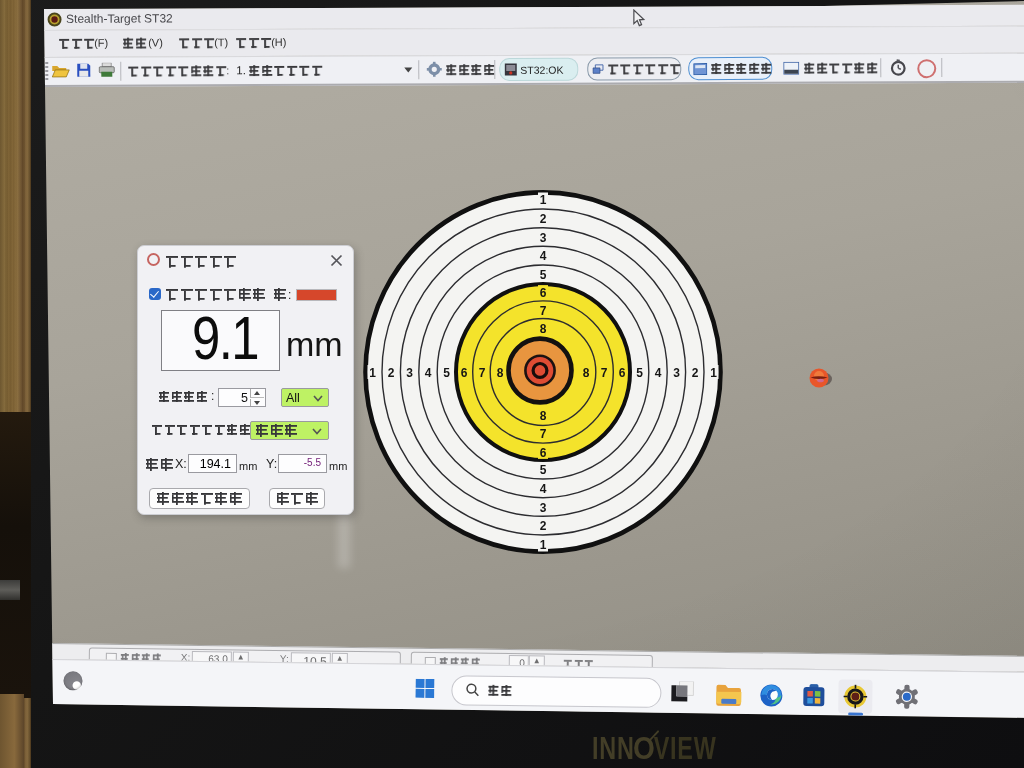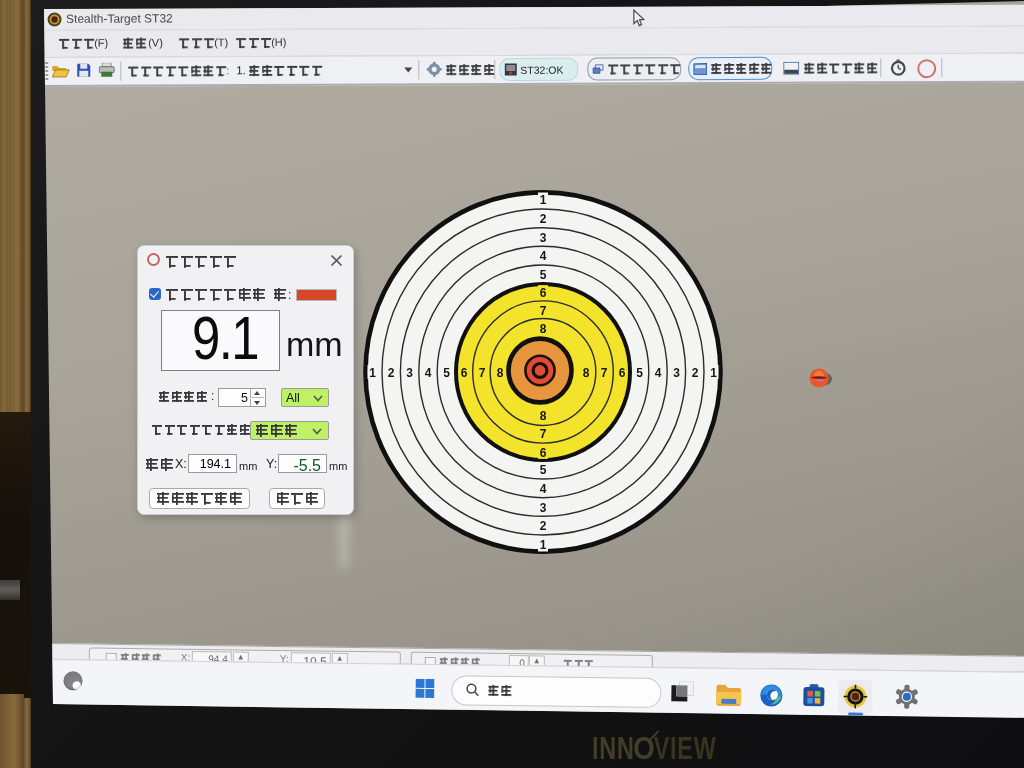--- a/index.html
+++ b/index.html
@@ -381,21 +381,21 @@
           <i></i>
           <i></i>
         </span>
       <span style="position:absolute;left:37px;top:211px;font-size:12.5px;color:#222">X:</span>
       <div class="fld" style="left:50px;top:208px;width:47px;height:17px;">
           <span style="position:absolute;right:5px;top:2px;font-size:12.5px;color:#000000">194.1</span>
         </div>
       <span style="position:absolute;left:101px;top:214px;font-size:11px;color:#222">mm</span>
       <span style="position:absolute;left:128px;top:211px;font-size:12.5px;color:#222">Y:</span>
       <div class="fld" style="left:140px;top:208px;width:47px;height:17px;">
-          <span style="position:absolute;right:5px;top:2px;font-size:16px;color:#14532d">-5.5</span>
+          <span style="position:absolute;right:5px;top:2px;font-size:10px;color:#701a75">-5.5</span>
         </div>
       <span style="position:absolute;left:191px;top:214px;font-size:11px;color:#222">mm</span>
 
       <div class="btn" style="left:11px;top:242px;width:99px;height:19px;">
           <span class="jp lg">
             <i></i>
             <i></i>
             <i></i>
             <i class="k"></i>
             <i></i>
@@ -416,21 +416,21 @@
         <div class="gbox" style="left:43px;width:310px;">
           <div class="ckq" style="left:16px;top:4px"></div>
           <span class="jp sm" style="position:absolute;left:31px;top:4px">
               <i></i>
               <i></i>
               <i></i>
               <i></i>
             </span>
           <span style="position:absolute;left:91px;top:2px;font-size:10px;color:#333">X:</span>
           <div class="fld" style="left:102px;top:1px;width:38px;height:13px;">
-              <span style="position:absolute;right:3px;top:1px;font-size:10px;color:#111">94.4</span>
+              <span style="position:absolute;right:3px;top:1px;font-size:10px;color:#111">63.0</span>
             </div>
           <div class="fld" style="left:143px;top:1px;width:14px;height:13px;">
               <span style="position:absolute;left:3px;top:0px;font-size:8px;color:#222">▲</span>
             </div>
           <span style="position:absolute;left:190px;top:2px;font-size:10px;color:#333">Y:</span>
           <div class="fld" style="left:201px;top:1px;width:38px;height:13px;">
               <span style="position:absolute;right:3px;top:1px;font-size:12px;color:#111">10.5</span>
             </div>
           <div class="fld" style="left:242px;top:1px;width:14px;height:13px;">
               <span style="position:absolute;left:3px;top:0px;font-size:8px;color:#222">▲</span>

